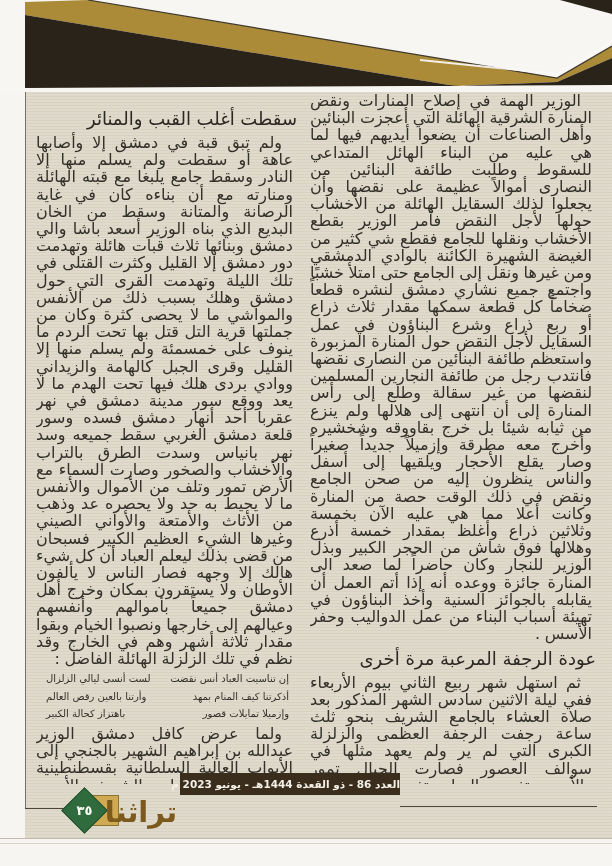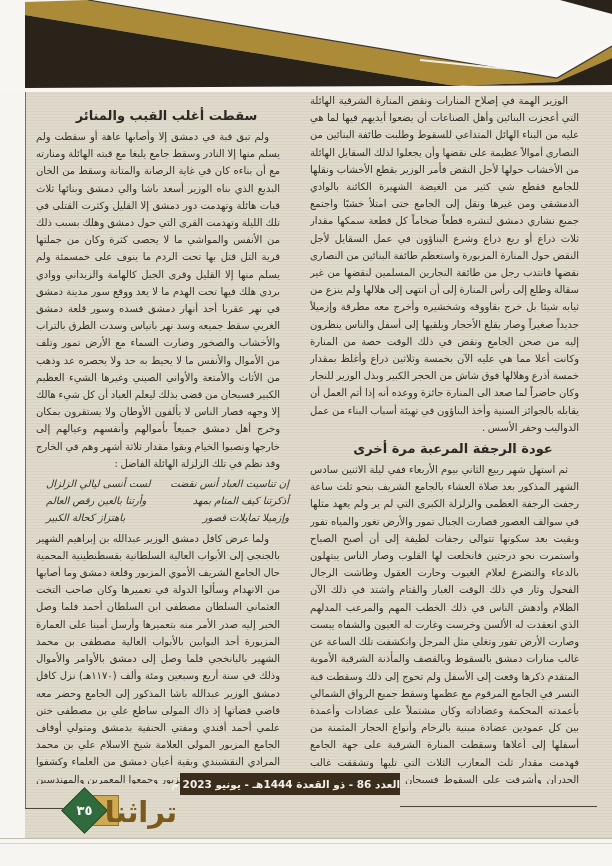--- a/index.html
+++ b/index.html
@@ -20,31 +20,31 @@
   .top-decoration{position:absolute;left:0;top:0;width:612px;height:92px;}
   
   .content{
     position:absolute;left:36px;top:92px;width:560px;height:692px;
     direction:rtl;display:flex;gap:13px;
   }
   .col{overflow:hidden;display:flex;flex-direction:column;}
   .col-right{width:286px;height:692px;}
   .col-left{width:261px;height:692px;padding-top:12px;box-sizing:border-box;}
   .para{
-    font-size:10px;line-height:17.2px;text-align:justify;text-align-last:right;
-    word-spacing:-0.5px;margin:0 17px 1px 0;text-indent:11px;
+    font-size:16px;line-height:17.2px;text-align:justify;text-align-last:right;
+    word-spacing:-0.5px;margin:0 4px 1px 0;text-indent:11px;
   }
   .no-indent{text-indent:0;}
   .sec-heading{
-    font-size:13px;font-weight:bold;text-align:center;color:#2b2722;
+    font-size:18px;font-weight:normal;color:#2b2722;
     margin:4px 0 5px 0;letter-spacing:0;
   }
   .poem{margin:2px 4px 3px 0;}
   .verse{display:flex;justify-content:space-between;font-size:10px;line-height:17.2px;padding:0 4px 0 10px;}
-  .verse span{white-space:nowrap;font-style:italic;}
+  .verse span{white-space:nowrap;}
   
   .footer-rule-left{position:absolute;left:25px;top:808px;width:43px;height:1px;background:#4a443a;}
   .footer-rule-right{position:absolute;left:400px;top:806px;width:197px;height:1px;background:#4a443a;}
   .badge-wrap{position:absolute;left:62px;top:788px;width:60px;height:46px;}
   .badge-square{position:absolute;left:26px;top:7px;width:29px;height:29px;background:#d0aa52;border:1px solid #8a7530;}
   .badge-diamond{
     position:absolute;left:6px;top:6px;width:31px;height:31px;background:#2f6b3d;
     border:1.5px solid #24502c;transform:rotate(45deg);
   }
   .badge-num{

